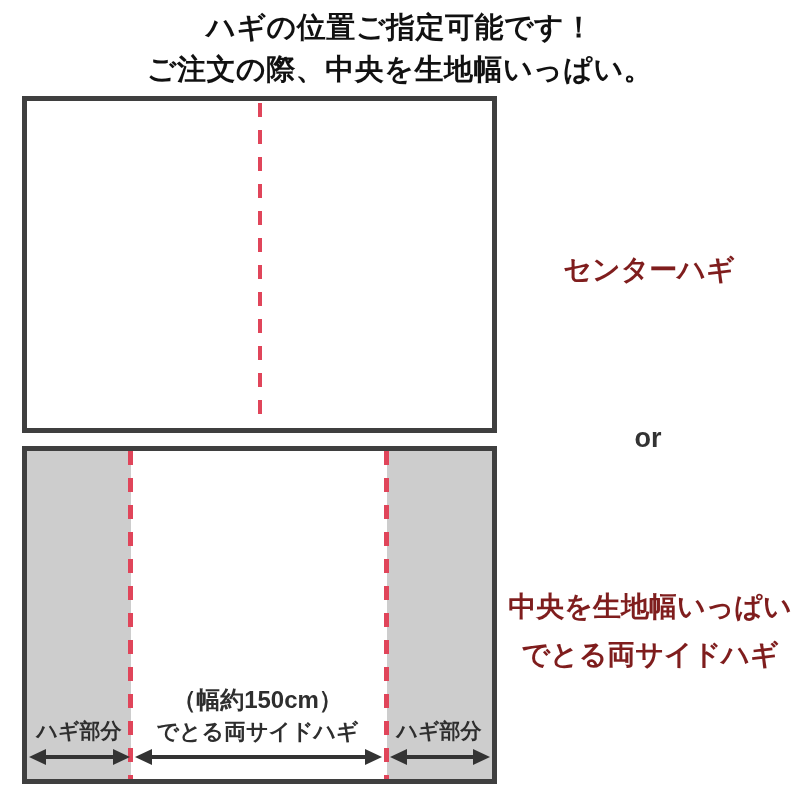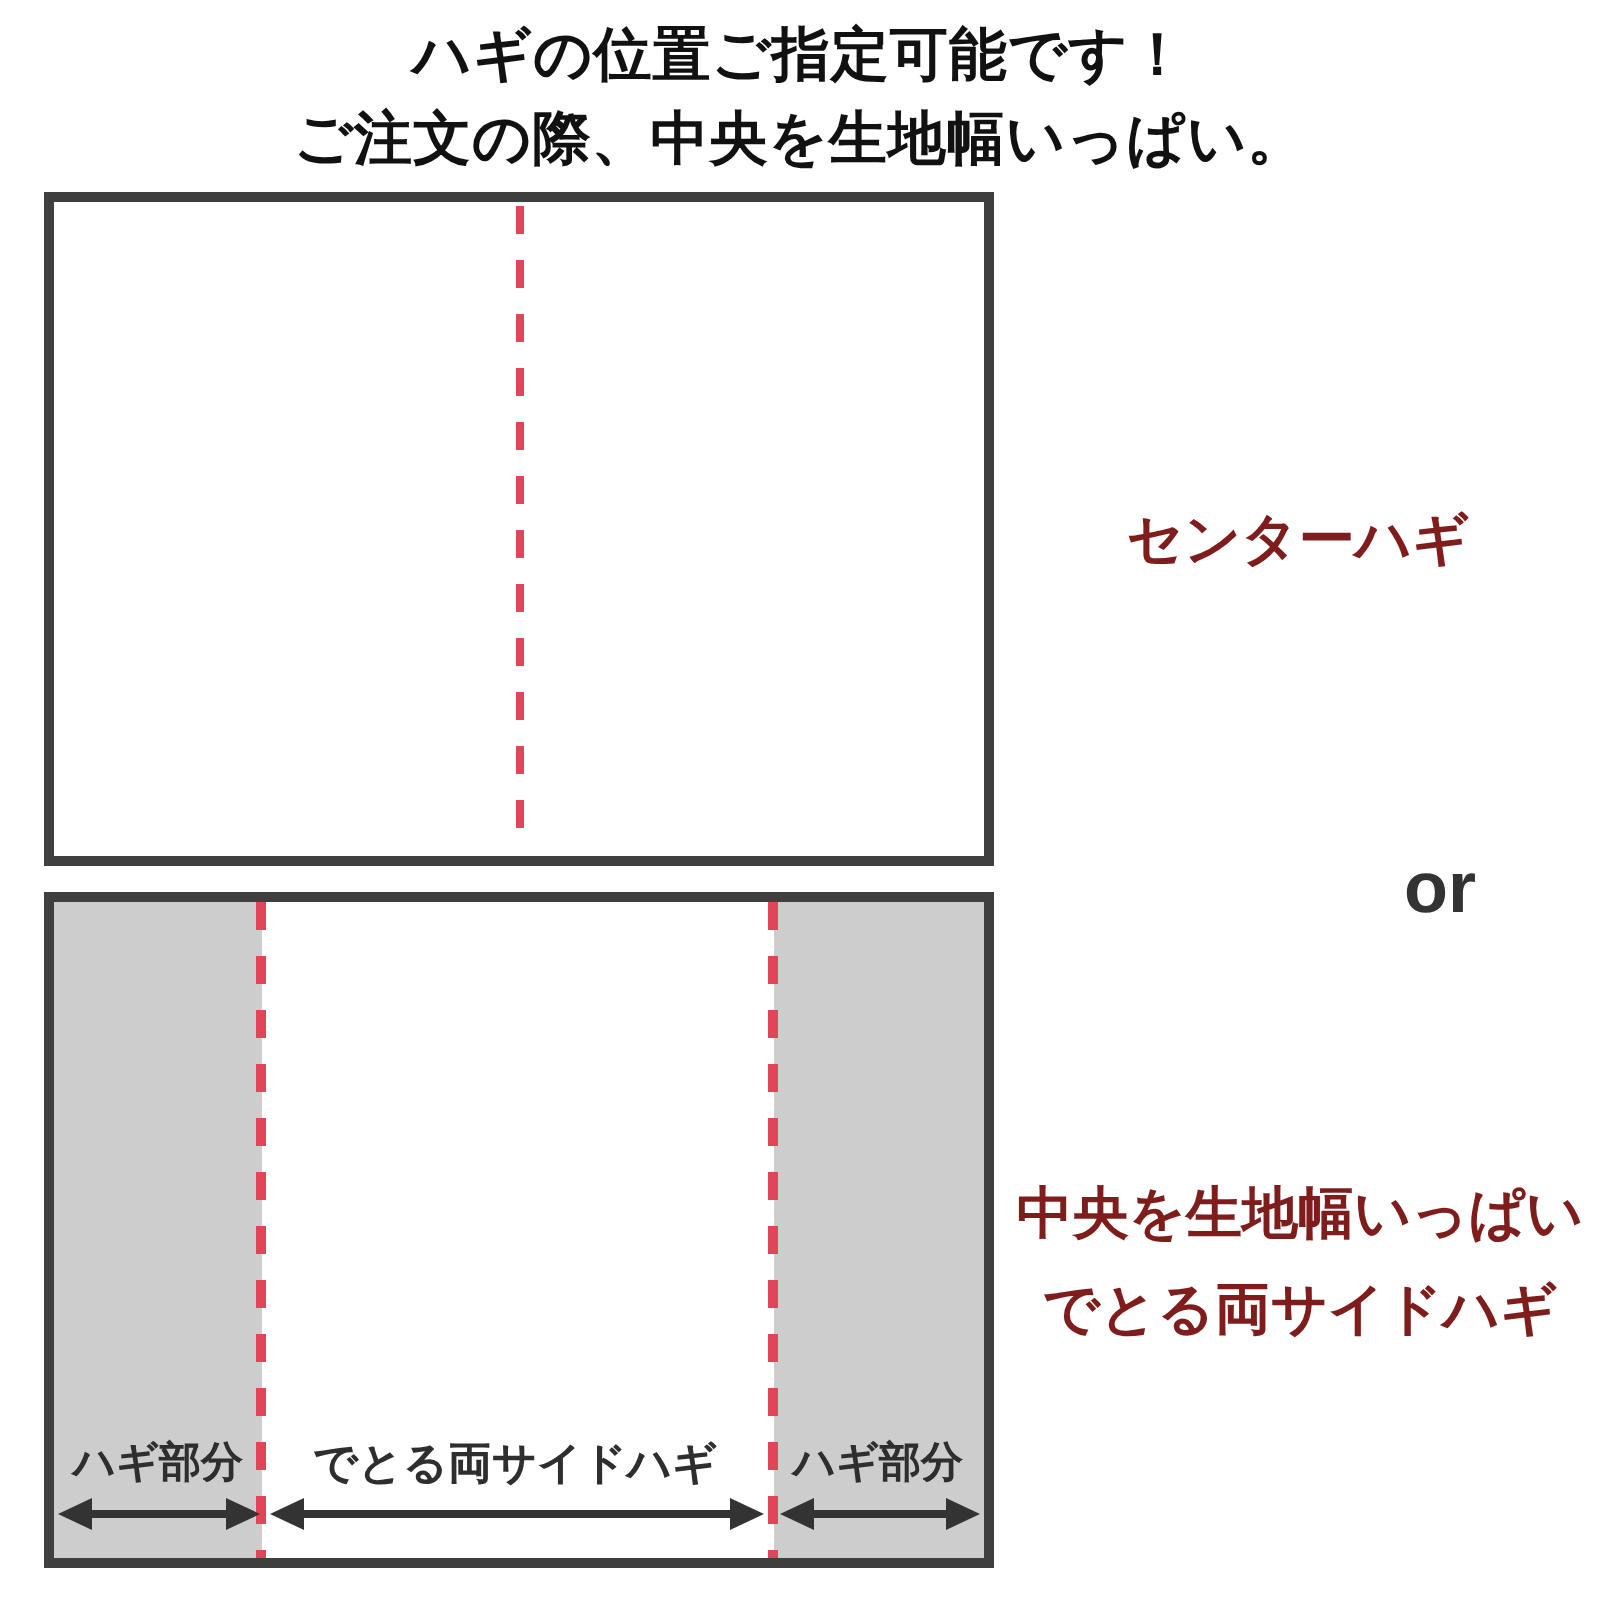--- a/index.html
+++ b/index.html
@@ -116,22 +116,22 @@
   }
   .lbl-center-hagi { left: 500px; width: 298px; top: 251px; }
   .lbl-bothside-1  { left: 500px; width: 300px; top: 588px; }
   .lbl-bothside-2  { left: 500px; width: 300px; top: 636px; }
 
   .or-label {
     position: absolute;
     left: 558px;
     width: 180px;
     top: 423px;
-    text-align: right;
-    font-size: 36px;
+    text-align: center;
+    font-size: 27px;
     font-weight: 600;
     color: #333333;
   }
 </style>
 </head>
 <body>
 
 <div class="canvas">
 
   <div class="header-line l1">ハギの位置ご指定可能です！</div>
@@ -145,20 +145,21 @@
 
   <div class="or-label">or</div>
 
   <div class="fabric-rect rect-bottom">
     <div class="gray-panel left"></div>
     <div class="gray-panel right"></div>
     <div class="seam-dash d1"></div>
     <div class="seam-dash d2"></div>
 
     <div class="section-label lbl-hagi-left">ハギ部分</div>
+    <div class="section-label lbl-center-1">（幅約150cm）</div>
     <div class="section-label lbl-center-2">でとる両サイドハギ</div>
     <div class="section-label lbl-hagi-right">ハギ部分</div>
 
     <div class="arrow a-left">
       <span class="head hl"></span>
       <span class="shaft"></span>
       <span class="head hr"></span>
     </div>
     <div class="arrow a-center">
       <span class="head hl"></span>

